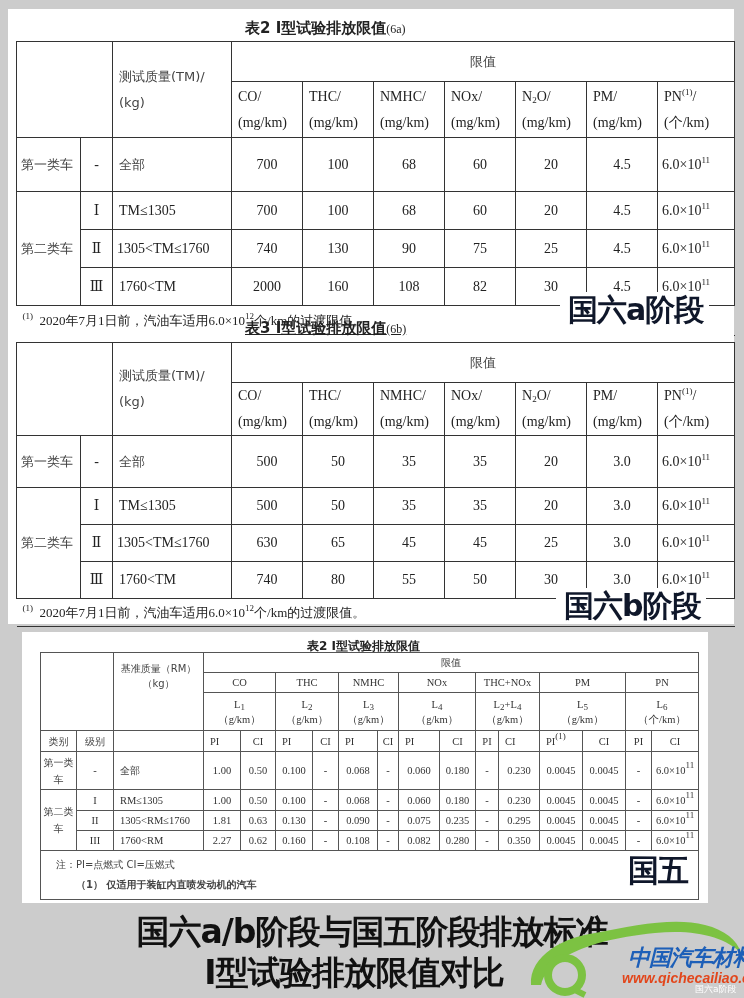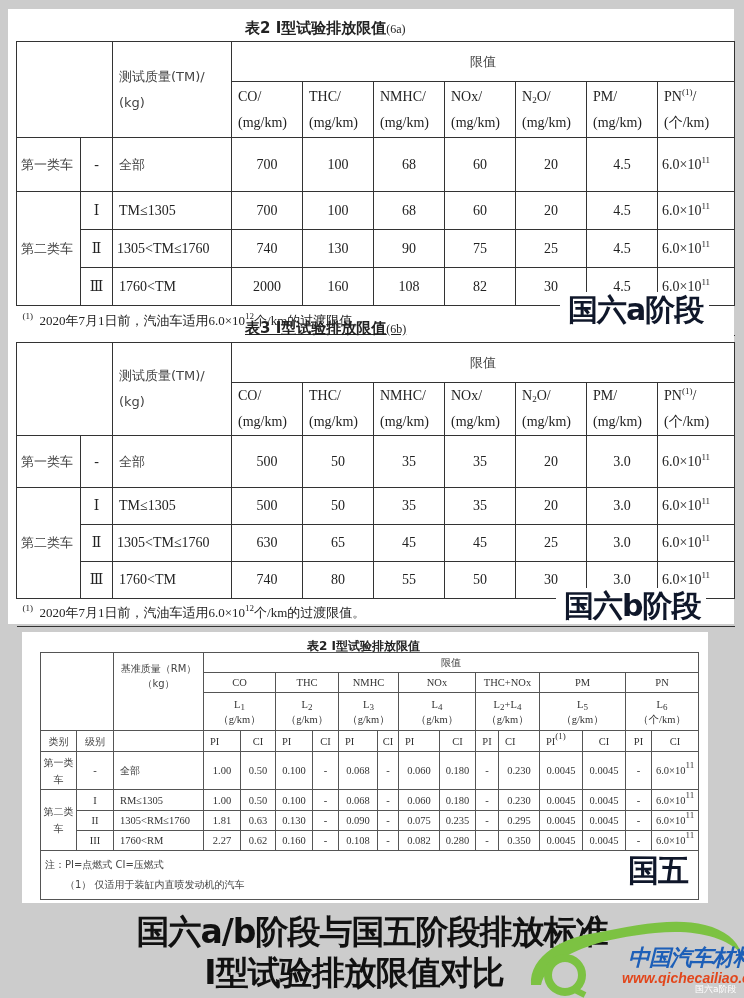--- a/index.html
+++ b/index.html
@@ -22,21 +22,21 @@
   table.std td.foot { border-bottom: 1px solid #333; border-right: none; line-height: 24px; font-size: 13px; }
   sup { font-size: 9px; vertical-align: 6px; line-height: 0; }
   sub { font-size: 9px; vertical-align: -2px; line-height: 0; }
 
   .stage-label { position: absolute; font-family: "DejaVu Sans", "Liberation Sans", sans-serif; font-weight: bold; font-size: 30px; color: #0f172a; background: #fff; padding: 0 6px 0 8px; line-height: 36px; letter-spacing: -1px; }
 
   table.g5 { position: absolute; border-collapse: collapse; table-layout: fixed; font-family: "Liberation Serif", serif; font-size: 10.5px; color: #333; }
   table.g5 td { border: 1px solid #555; text-align: center; vertical-align: middle; padding: 0 2px; line-height: 15px; }
   table.g5 td.l { text-align: left; padding-left: 6px; }
   table.g5 .cjk { font-family: "DejaVu Sans", sans-serif; font-size: 10px; color: #444; }
-  table.g5 td.note { text-align: left; border-top: 1px solid #555; padding: 4px 4px; line-height: 20px; margin-left: 48px; }
+  table.g5 td.note { text-align: left; border-top: 1px solid #555; padding: 4px 15px; line-height: 20px; margin-left: 48px; }
 
   .bottom-title { position: absolute; left: 0; width: 744px; text-align: center; font-family: "DejaVu Sans", "Liberation Sans", sans-serif; font-weight: bold; color: #111; font-size: 33px; line-height: 40px; letter-spacing: -1px; }
   .logo { position: absolute; left: 525px; top: 915px; width: 219px; height: 83px; }
   .logo-cn { position: absolute; left: 103px; top: 28px; font-family: "DejaVu Sans", sans-serif; font-weight: bold; font-style: italic; font-size: 22px; color: #1d5fb8; letter-spacing: -1px; white-space: nowrap; }
   .logo-url { position: absolute; left: 97px; top: 55px; font-family: "Liberation Sans", sans-serif; font-weight: bold; font-style: italic; font-size: 14px; color: #e2461b; white-space: nowrap; }
   .watermark { position: absolute; left: 695px; top: 983px; font-family: "DejaVu Sans", sans-serif; font-size: 9px; color: #ffffff; white-space: nowrap; }
 </style>
 </head>
 <body>
 
@@ -415,21 +415,21 @@
       <td>-</td>
       <td>0.350</td>
       <td>0.0045</td>
       <td>0.0045</td>
       <td>-</td>
       <td><span>6.0×10</span><sup>11</sup></td>
     </tr>
     <tr style="height:40px">
       <td colspan="17" class="note cjk">
         <div>注：PI=点燃式  CI=压燃式</div>
-        <div style="padding-left:20px;">（1）  仅适用于装缸内直喷发动机的汽车</div>
+        <div style="padding-left:20px;font-weight:bold;">（1）  仅适用于装缸内直喷发动机的汽车</div>
       </td>
     </tr>
   </tbody>
     </table>
   <div class="stage-label" style="left:598px; top:220px; font-size:31px; background:transparent;">国五</div>
 </div>
 
 <div class="bottom-title" style="top:912px;">国六a/b阶段与国五阶段排放标准</div>
 <div class="bottom-title" style="top:953px; padding-right:36px;">I型试验排放限值对比</div>
 

